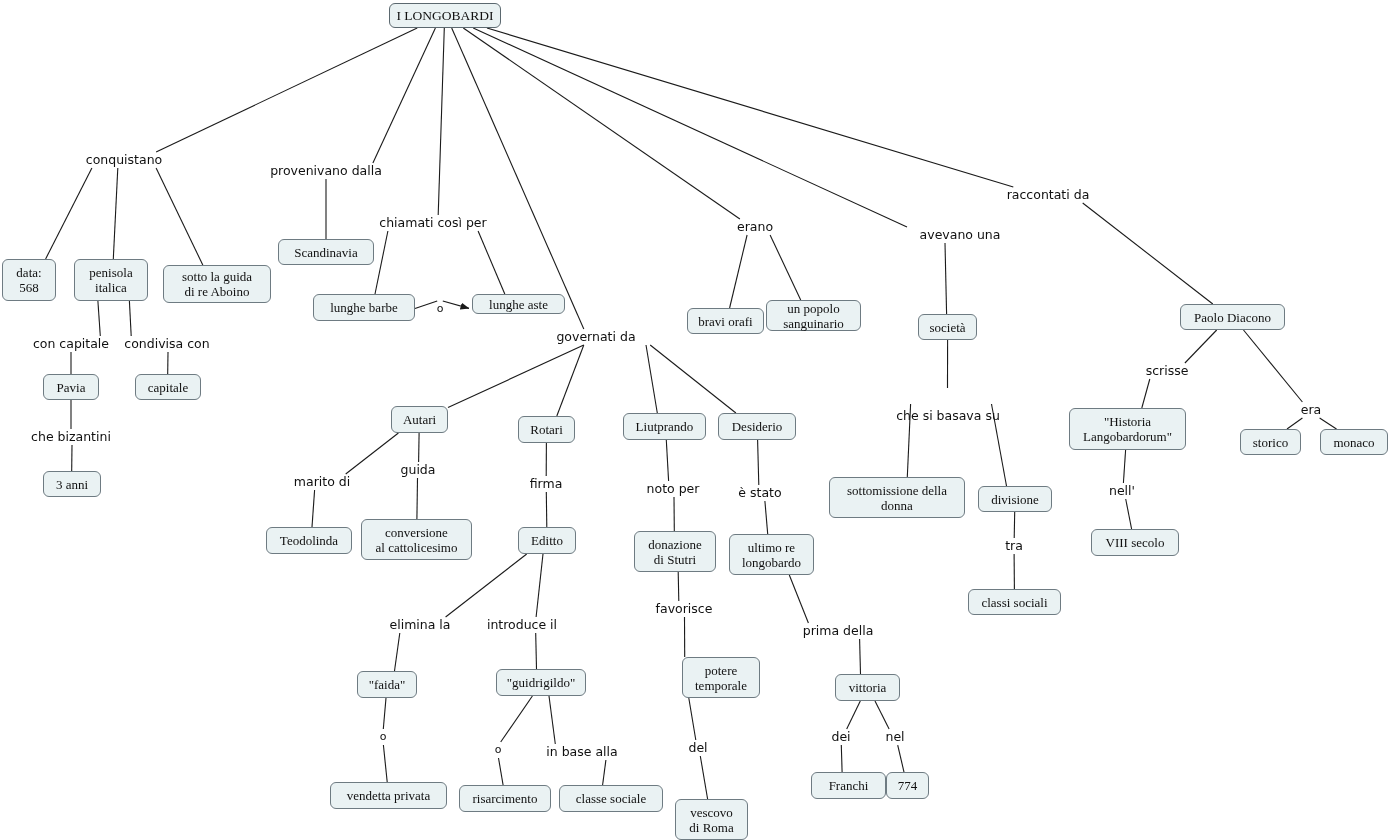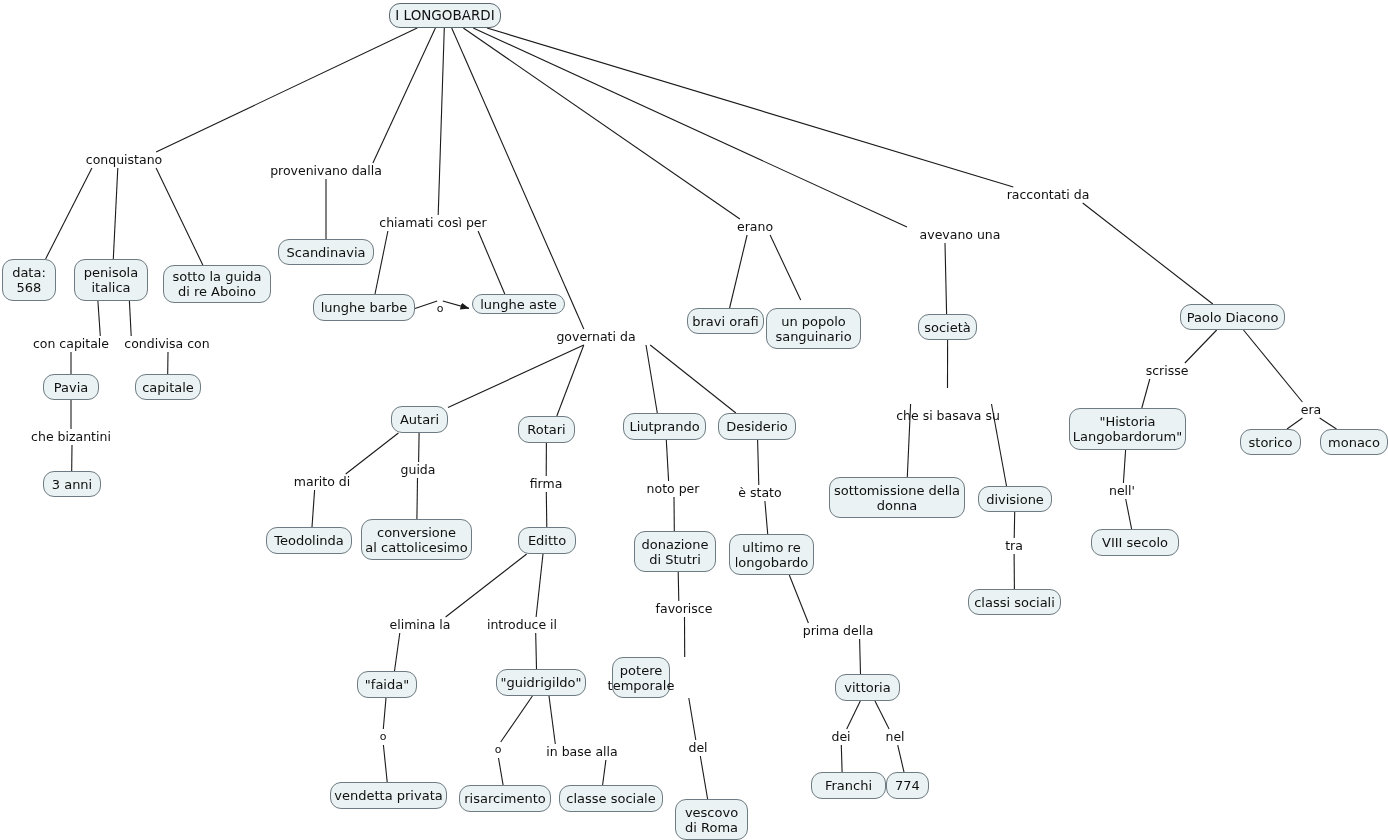--- a/index.html
+++ b/index.html
@@ -22,31 +22,32 @@
     top: 0;
     width: 1388px;
     height: 840px;
     pointer-events: none;
   }
   .node {
     position: absolute;
     box-sizing: border-box;
     background: #eaf2f3;
     border: 1.4px solid #6e7b82;
-    border-radius: 11px;
+    border-radius: 6px;
     color: #101010;
     font-size: 13px;
     line-height: 15px;
     text-align: center;
     display: flex;
     align-items: center;
     justify-content: center;
     white-space: pre;
     padding: 2px 7px;
     z-index: 3;
+    font-family: Liberation Serif, serif;
   }
   .node.root {
     border-color: #5b686f;
     border-width: 1.5px;
     font-size: 13.5px;
   }
   .linklabel {
     position: absolute;
     color: #101010;
     font-size: 12.5px;
@@ -153,21 +154,21 @@
 italica</div>
       <div class="node" style="left: 163px; top: 265px; width: 108px; height: 38px;">sotto la guida
 di re Aboino</div>
       <div class="node" style="left: 43px; top: 374px; width: 56px; height: 26px;">Pavia</div>
       <div class="node" style="left: 135px; top: 374px; width: 66px; height: 26px;">capitale</div>
       <div class="node" style="left: 43px; top: 471px; width: 58px; height: 26px;">3 anni</div>
       <div class="node" style="left: 278px; top: 239px; width: 96px; height: 26px;">Scandinavia</div>
       <div class="node" style="left: 313px; top: 294px; width: 102px; height: 27px;">lunghe barbe</div>
       <div class="node" style="left: 472px; top: 294px; width: 93px; height: 20px;">lunghe aste</div>
       <div class="node" style="left: 687px; top: 308px; width: 77px; height: 26px;">bravi orafi</div>
-      <div class="node" style="left: 766px; top: 308px; width: 95px; height: 41px;">un popolo
+      <div class="node" style="left: 766px; top: 300px; width: 95px; height: 31px;">un popolo
 sanguinario</div>
       <div class="node" style="left: 918px; top: 314px; width: 59px; height: 26px;">società</div>
       <div class="node" style="left: 829px; top: 477px; width: 136px; height: 41px;">sottomissione della
 donna</div>
       <div class="node" style="left: 978px; top: 486px; width: 74px; height: 26px;">divisione</div>
       <div class="node" style="left: 968px; top: 589px; width: 93px; height: 26px;">classi sociali</div>
       <div class="node" style="left: 1180px; top: 304px; width: 105px; height: 26px;">Paolo Diacono</div>
       <div class="node" style="left: 1069px; top: 408px; width: 117px; height: 42px;">"Historia
 Langobardorum"</div>
       <div class="node" style="left: 1091px; top: 529px; width: 88px; height: 27px;">VIII secolo</div>
@@ -180,21 +181,21 @@
       <div class="node" style="left: 266px; top: 527px; width: 86px; height: 27px;">Teodolinda</div>
       <div class="node" style="left: 361px; top: 519px; width: 111px; height: 41px;">conversione
 al cattolicesimo</div>
       <div class="node" style="left: 518px; top: 527px; width: 58px; height: 27px;">Editto</div>
       <div class="node" style="left: 634px; top: 531px; width: 82px; height: 41px;">donazione
 di Stutri</div>
       <div class="node" style="left: 729px; top: 534px; width: 85px; height: 41px;">ultimo re
 longobardo</div>
       <div class="node" style="left: 357px; top: 671px; width: 60px; height: 27px;">"faida"</div>
       <div class="node" style="left: 496px; top: 669px; width: 90px; height: 27px;">"guidrigildo"</div>
-      <div class="node" style="left: 612px; top: 657px; width: 58px; height: 41px;">potere
+      <div class="node" style="left: 682px; top: 657px; width: 78px; height: 41px;">potere
 temporale</div>
       <div class="node" style="left: 835px; top: 674px; width: 65px; height: 27px;">vittoria</div>
       <div class="node" style="left: 330px; top: 782px; width: 117px; height: 27px;">vendetta privata</div>
       <div class="node" style="left: 459px; top: 785px; width: 92px; height: 27px;">risarcimento</div>
       <div class="node" style="left: 559px; top: 785px; width: 104px; height: 27px;">classe sociale</div>
       <div class="node" style="left: 675px; top: 799px; width: 73px; height: 41px;">vescovo
 di Roma</div>
       <div class="node" style="left: 811px; top: 772px; width: 75px; height: 27px;">Franchi</div>
       <div class="node" style="left: 886px; top: 772px; width: 43px; height: 27px;">774</div>
     </div>

